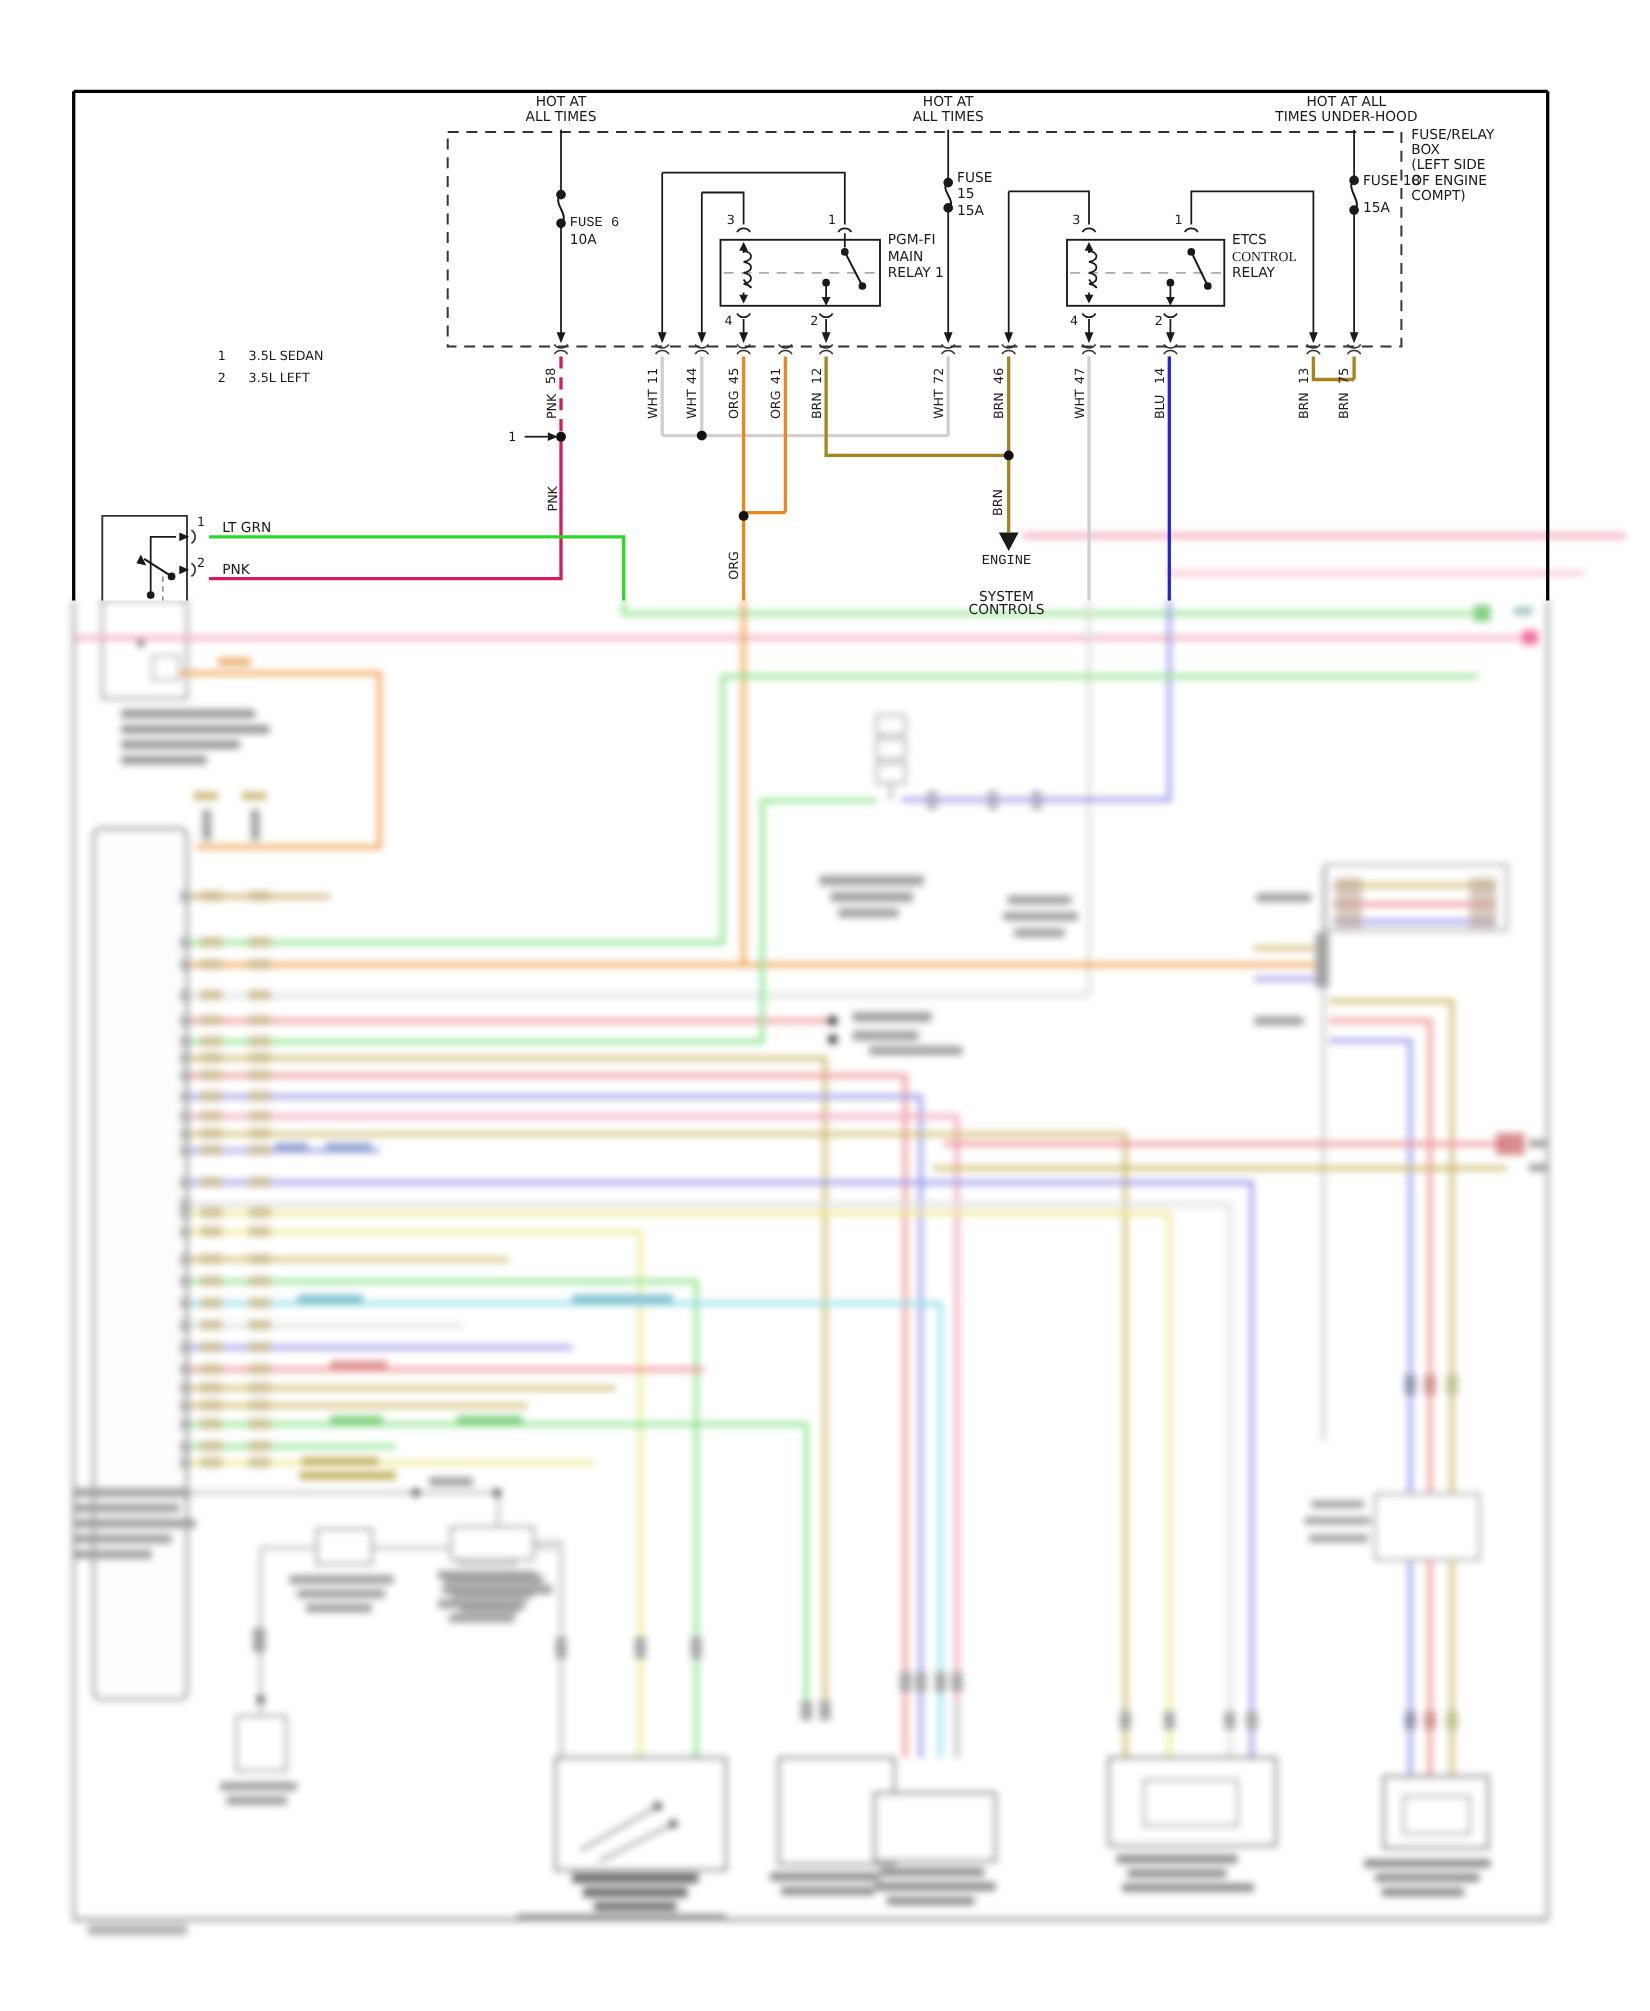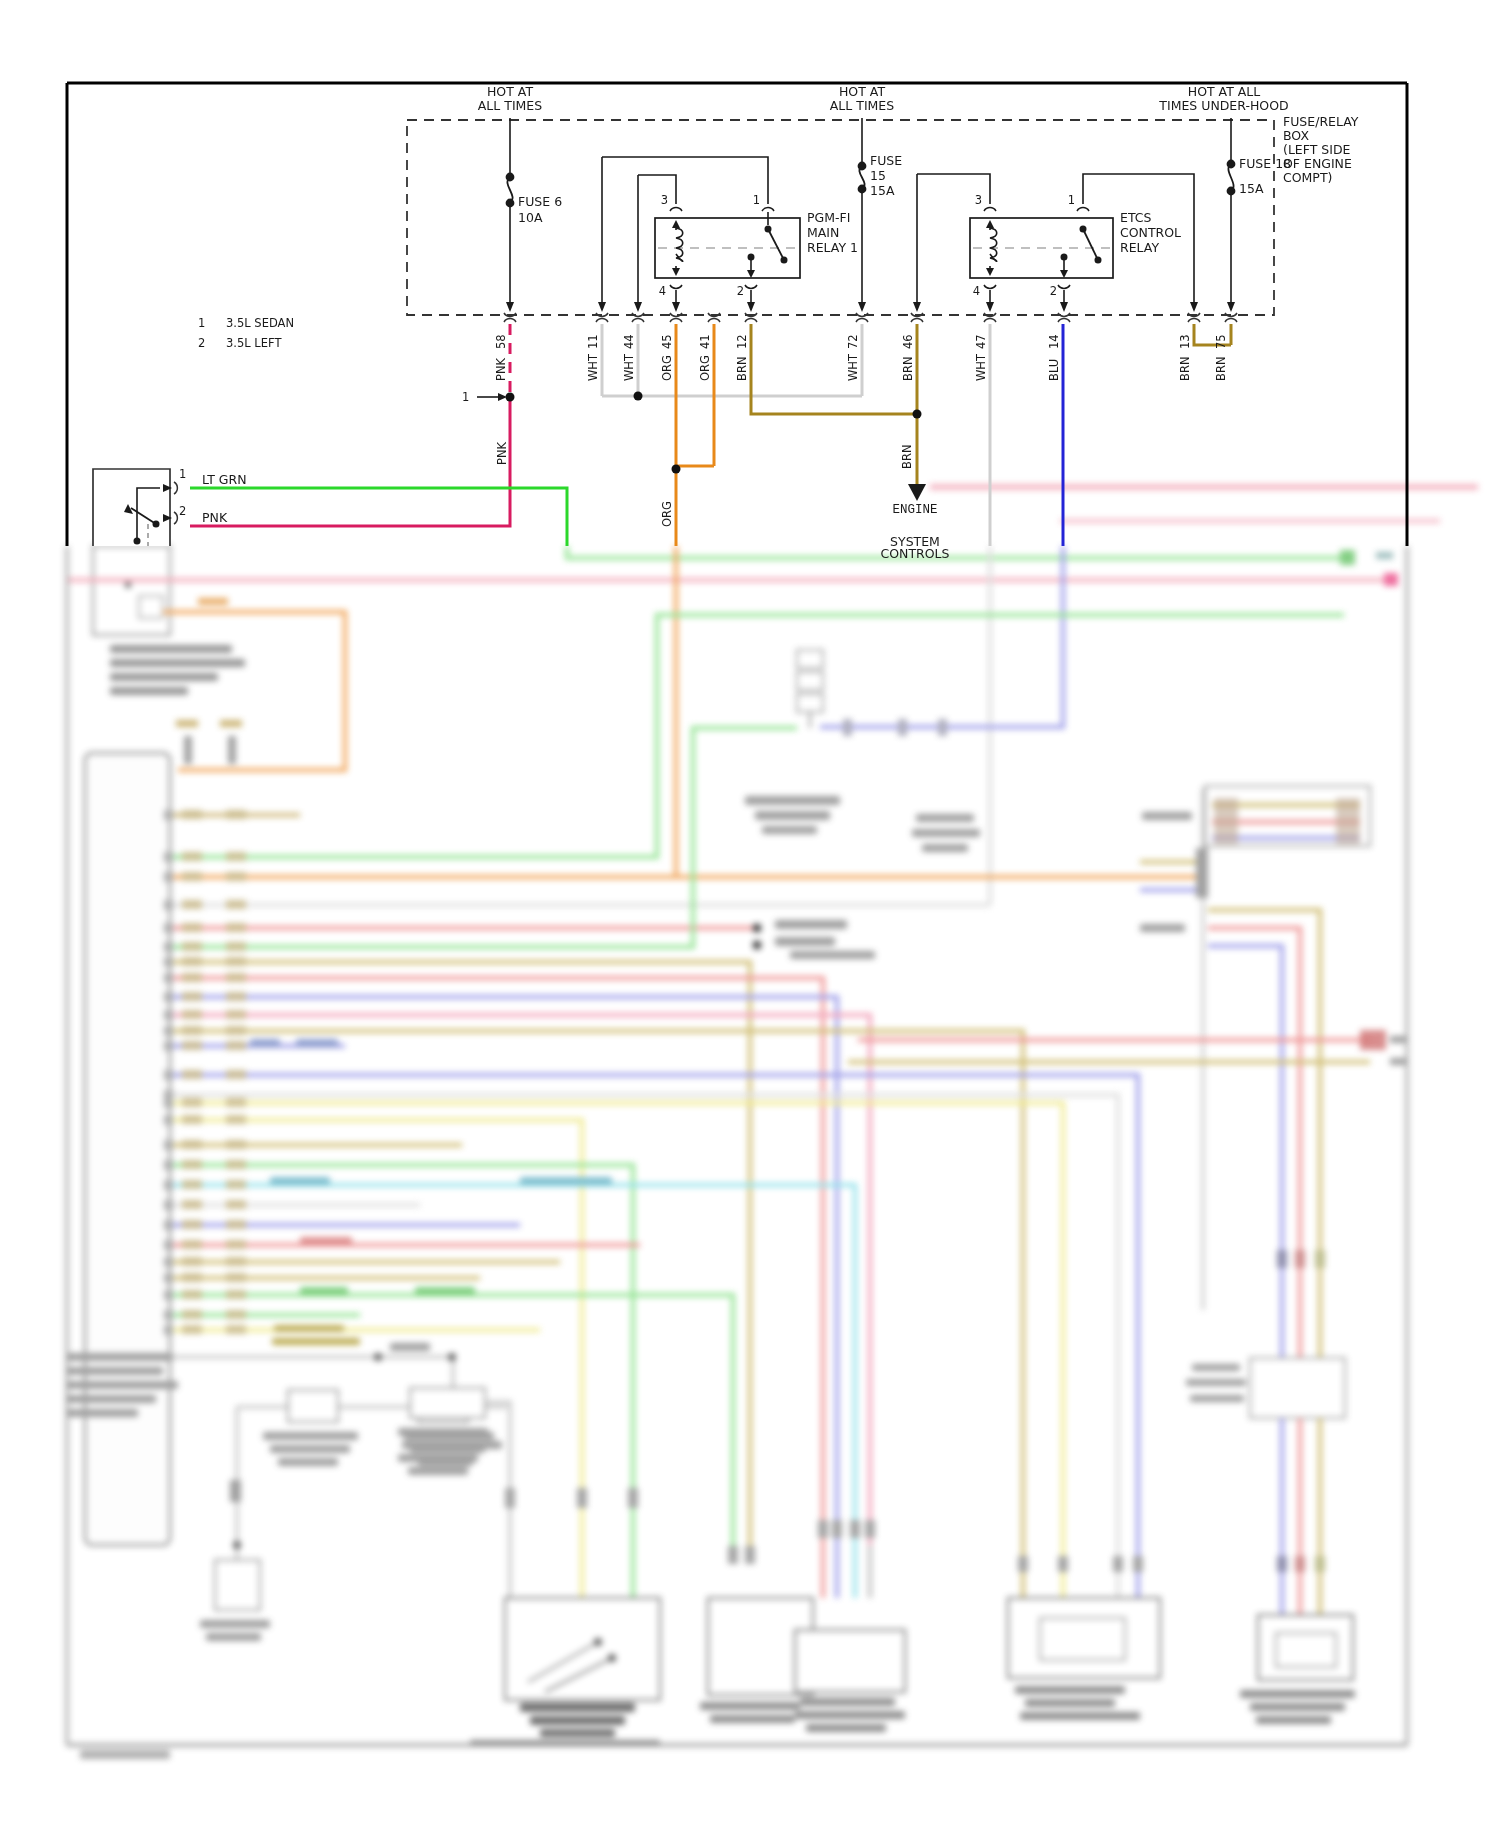--- a/index.html
+++ b/index.html
@@ -516,33 +516,33 @@
   <div class="lbl c" style="left:802px;top:99px;width:120px;">ALL TIMES</div>
   <div class="lbl c" style="left:1138px;top:85px;width:172px;">HOT AT ALL</div>
   <div class="lbl c" style="left:1138px;top:99px;width:172px;">TIMES UNDER-HOOD</div>
 
   <div class="lbl" style="left:1283px;top:115px;">FUSE/RELAY</div>
   <div class="lbl" style="left:1283px;top:129px;">BOX</div>
   <div class="lbl" style="left:1283px;top:143px;">(LEFT SIDE</div>
   <div class="lbl" style="left:1283px;top:157px;">OF ENGINE</div>
   <div class="lbl" style="left:1283px;top:171px;">COMPT)</div>
 
-  <div class="lbl" style="left:518px;top:195px;">FUSE 6</div>
+  <div class="lbl" style="left:518px;top:195px;font-family:Liberation Mono, monospace;">FUSE 6</div>
   <div class="lbl" style="left:518px;top:211px;">10A</div>
   <div class="lbl" style="left:870px;top:154px;">FUSE</div>
   <div class="lbl" style="left:870px;top:169px;">15</div>
   <div class="lbl" style="left:870px;top:184px;">15A</div>
   <div class="lbl" style="left:1239px;top:157px;">FUSE 18</div>
   <div class="lbl" style="left:1239px;top:182px;">15A</div>
 
   <div class="lbl" style="left:807px;top:211px;">PGM-FI</div>
   <div class="lbl" style="left:807px;top:226px;">MAIN</div>
   <div class="lbl" style="left:807px;top:241px;">RELAY 1</div>
   <div class="lbl" style="left:1120px;top:211px;">ETCS</div>
-  <div class="lbl" style="left:1120px;top:226px;">CONTROL</div>
+  <div class="lbl" style="left:1120px;top:226px;font-family:Liberation Serif, serif;">CONTROL</div>
   <div class="lbl" style="left:1120px;top:241px;">RELAY</div>
 
   <div class="lbl sm r" style="left:652px;top:193px;width:16px;">3</div>
   <div class="lbl sm r" style="left:744px;top:193px;width:16px;">1</div>
   <div class="lbl sm r" style="left:650px;top:284px;width:16px;">4</div>
   <div class="lbl sm r" style="left:728px;top:284px;width:16px;">2</div>
   <div class="lbl sm r" style="left:966px;top:193px;width:16px;">3</div>
   <div class="lbl sm r" style="left:1059px;top:193px;width:16px;">1</div>
   <div class="lbl sm r" style="left:964px;top:284px;width:16px;">4</div>
   <div class="lbl sm r" style="left:1041px;top:284px;width:16px;">2</div>

